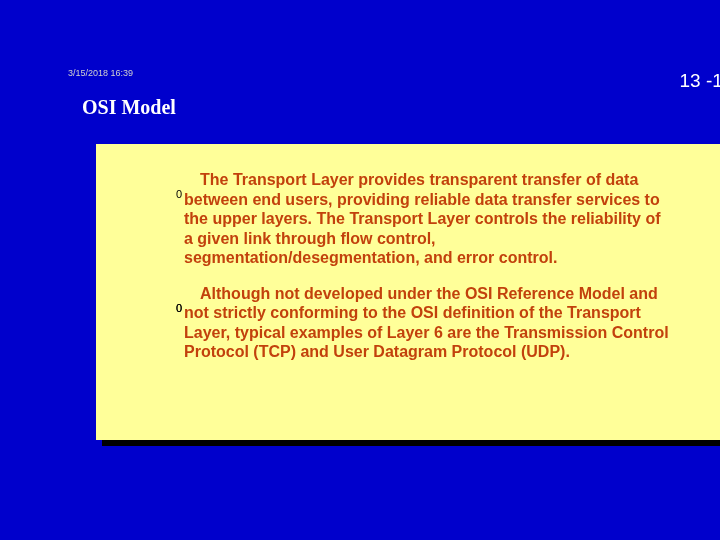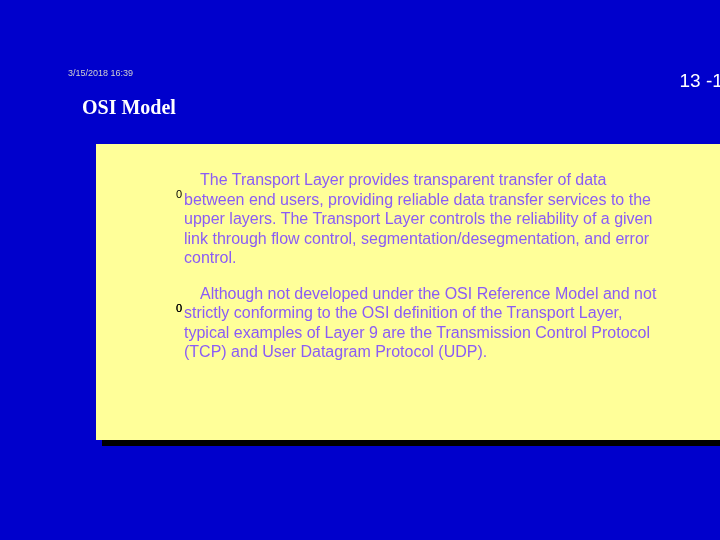--- a/index.html
+++ b/index.html
@@ -67,23 +67,23 @@
   .bullet-marker {
     position: absolute;
     left: 22px;
     top: 2px;
     font-size: 11px;
     font-family: Arial, sans-serif;
     color: #000000;
   }
   .bullet-text {
     font-size: 16px;
-    font-weight: normal;
+    font-weight: bold;
     line-height: 1.22;
-    color: #8b5cf6;
+    color: #c2410c;
     font-family: Arial, Helvetica, sans-serif;
   }
 </style>
 </head>
 <body>
 
 <div class="header">
   <div class="timestamp">3/15/2018  16:39</div>
   <div class="page-number">13 -157</div>
 </div>
@@ -95,16 +95,16 @@
   <ul class="bullet-list">
     <li class="bullet-item">
       <span class="bullet-marker">0</span>
       <span class="bullet-text">The Transport Layer provides transparent transfer of data between end users, providing reliable data transfer services to the upper layers. The Transport Layer controls the reliability of a given link through flow control, segmentation/desegmentation, and error control.</span>
     </li>
     <li class="bullet-item">
       <span class="bullet-marker">0</span>
     </li>
     <li class="bullet-item">
       <span class="bullet-marker">0</span>
-      <span class="bullet-text">Although not developed under the OSI Reference Model and not strictly conforming to the OSI definition of the Transport Layer, typical examples of Layer 9 are the Transmission Control Protocol (TCP) and User Datagram Protocol (UDP).</span>
+      <span class="bullet-text">Although not developed under the OSI Reference Model and not strictly conforming to the OSI definition of the Transport Layer, typical examples of Layer 6 are the Transmission Control Protocol (TCP) and User Datagram Protocol (UDP).</span>
     </li>
   </ul>
 </div>
 
 </body></html>

